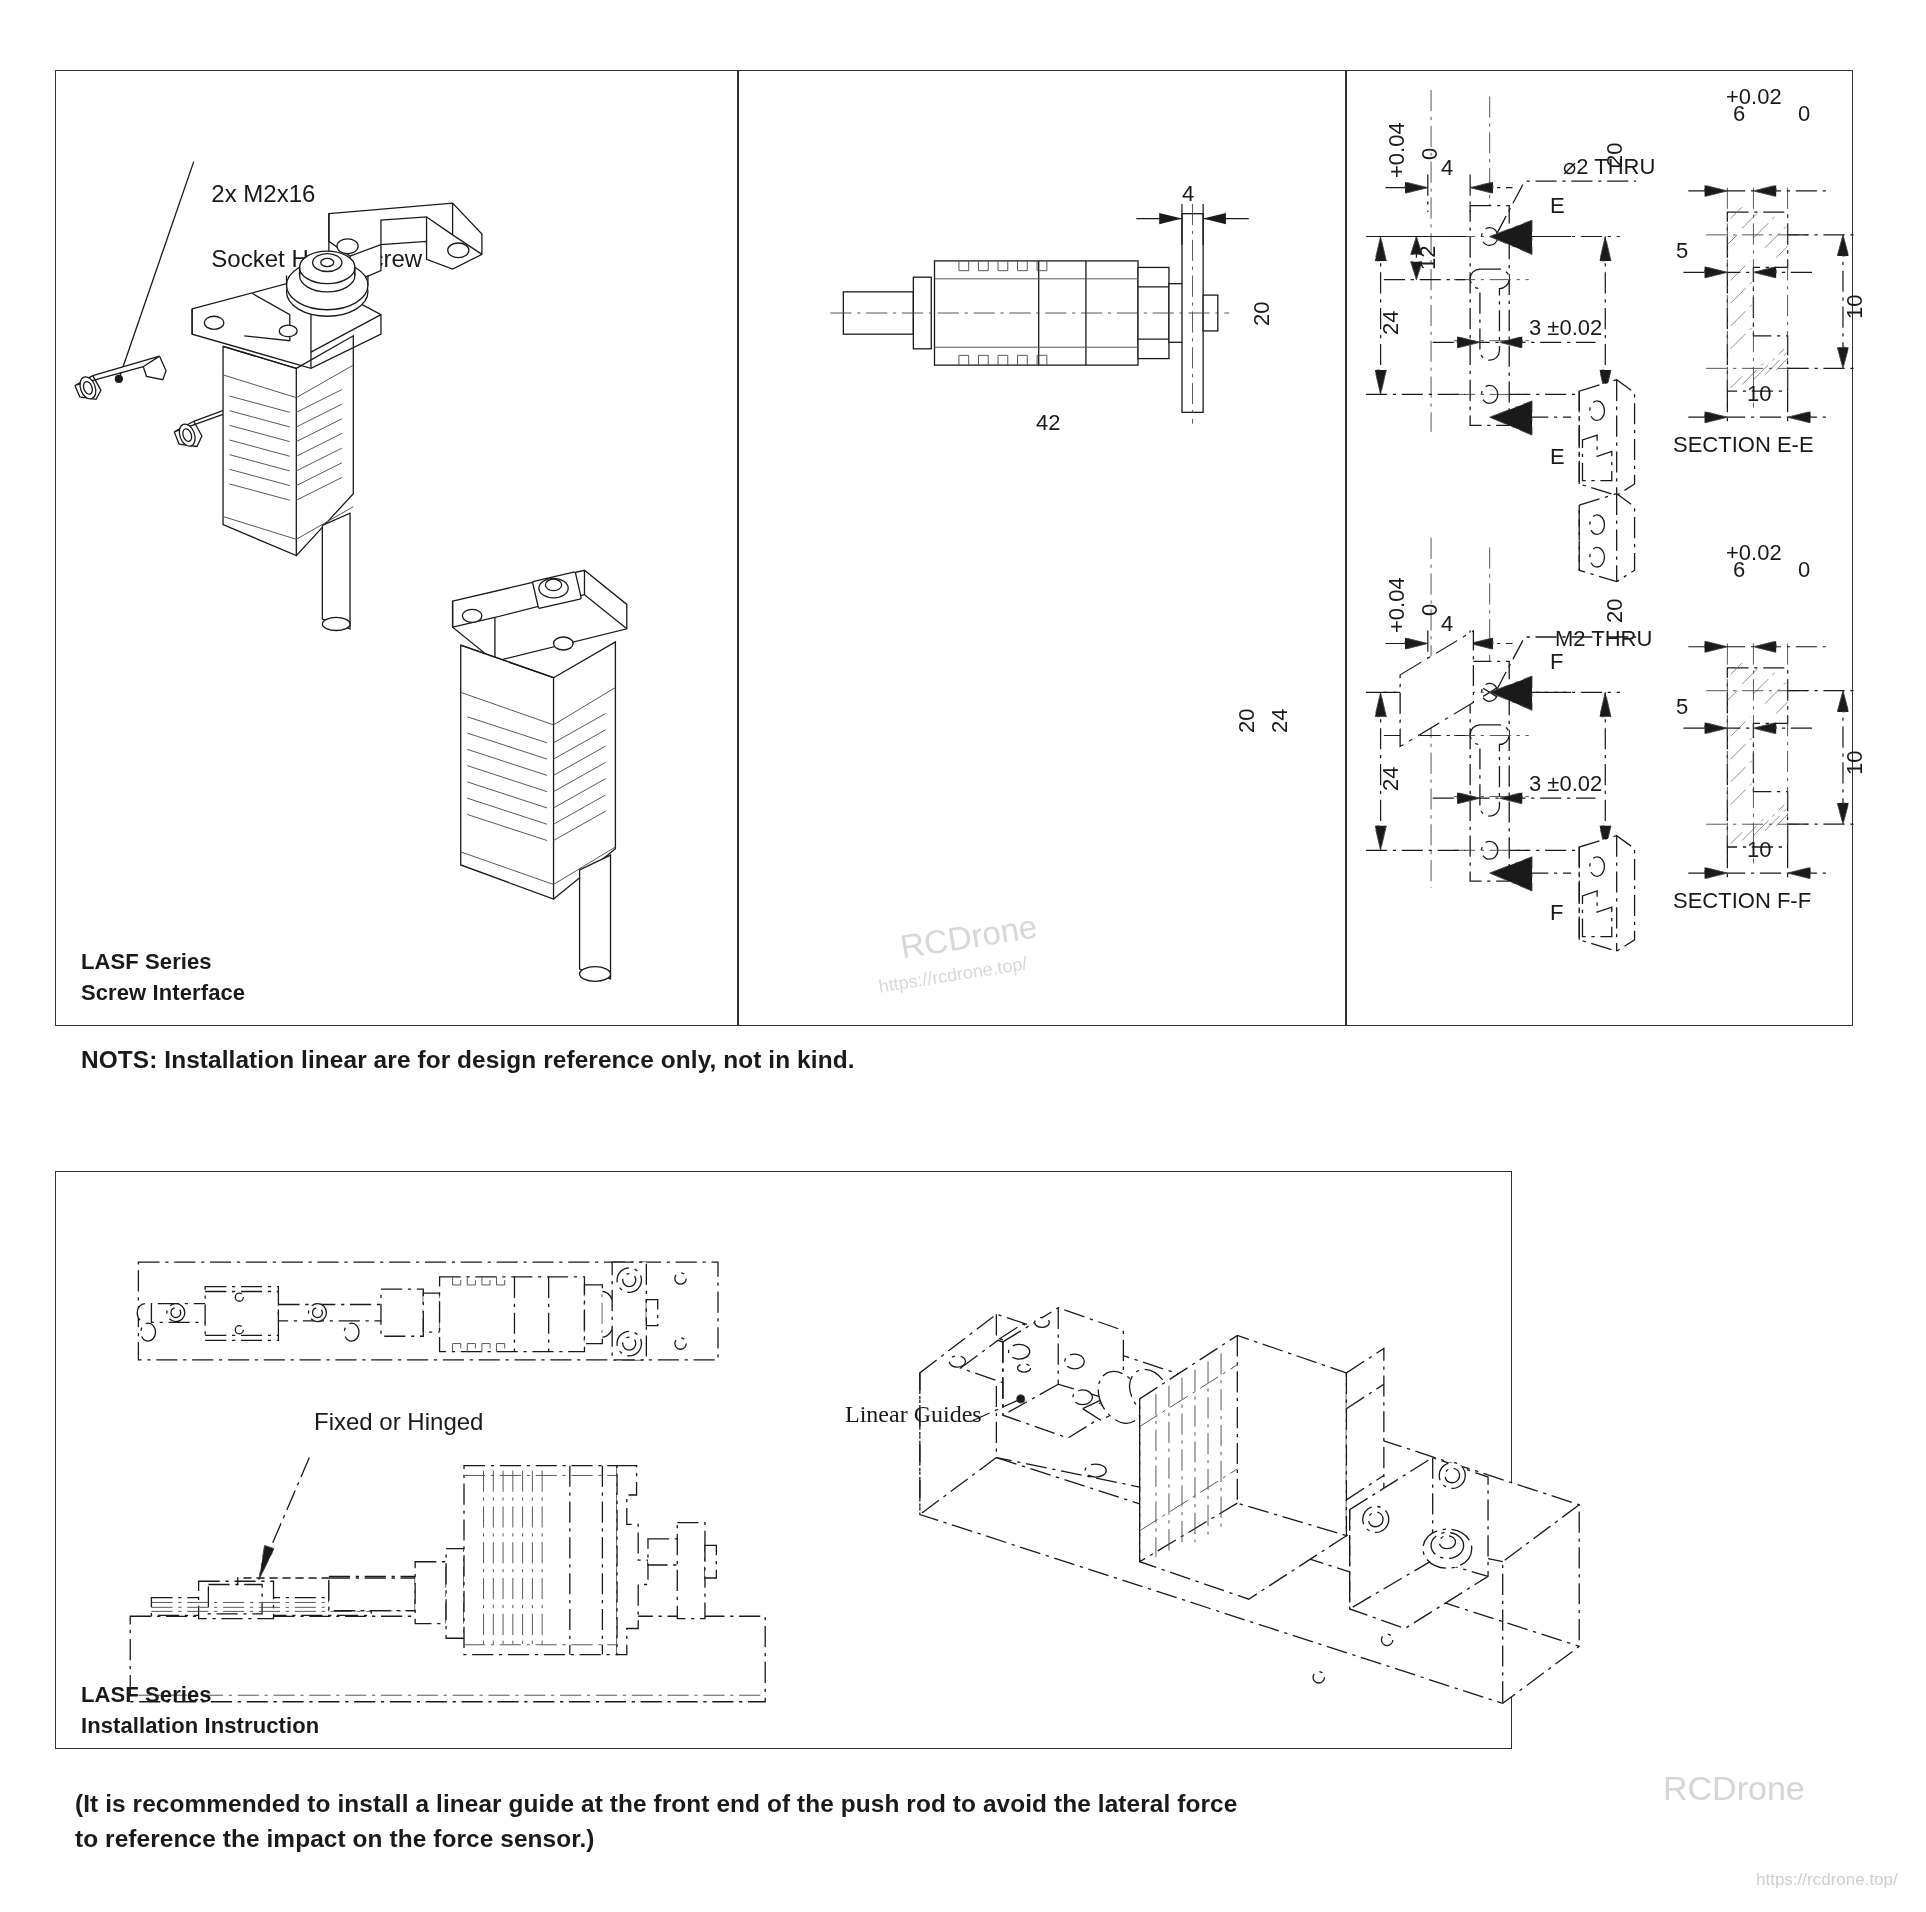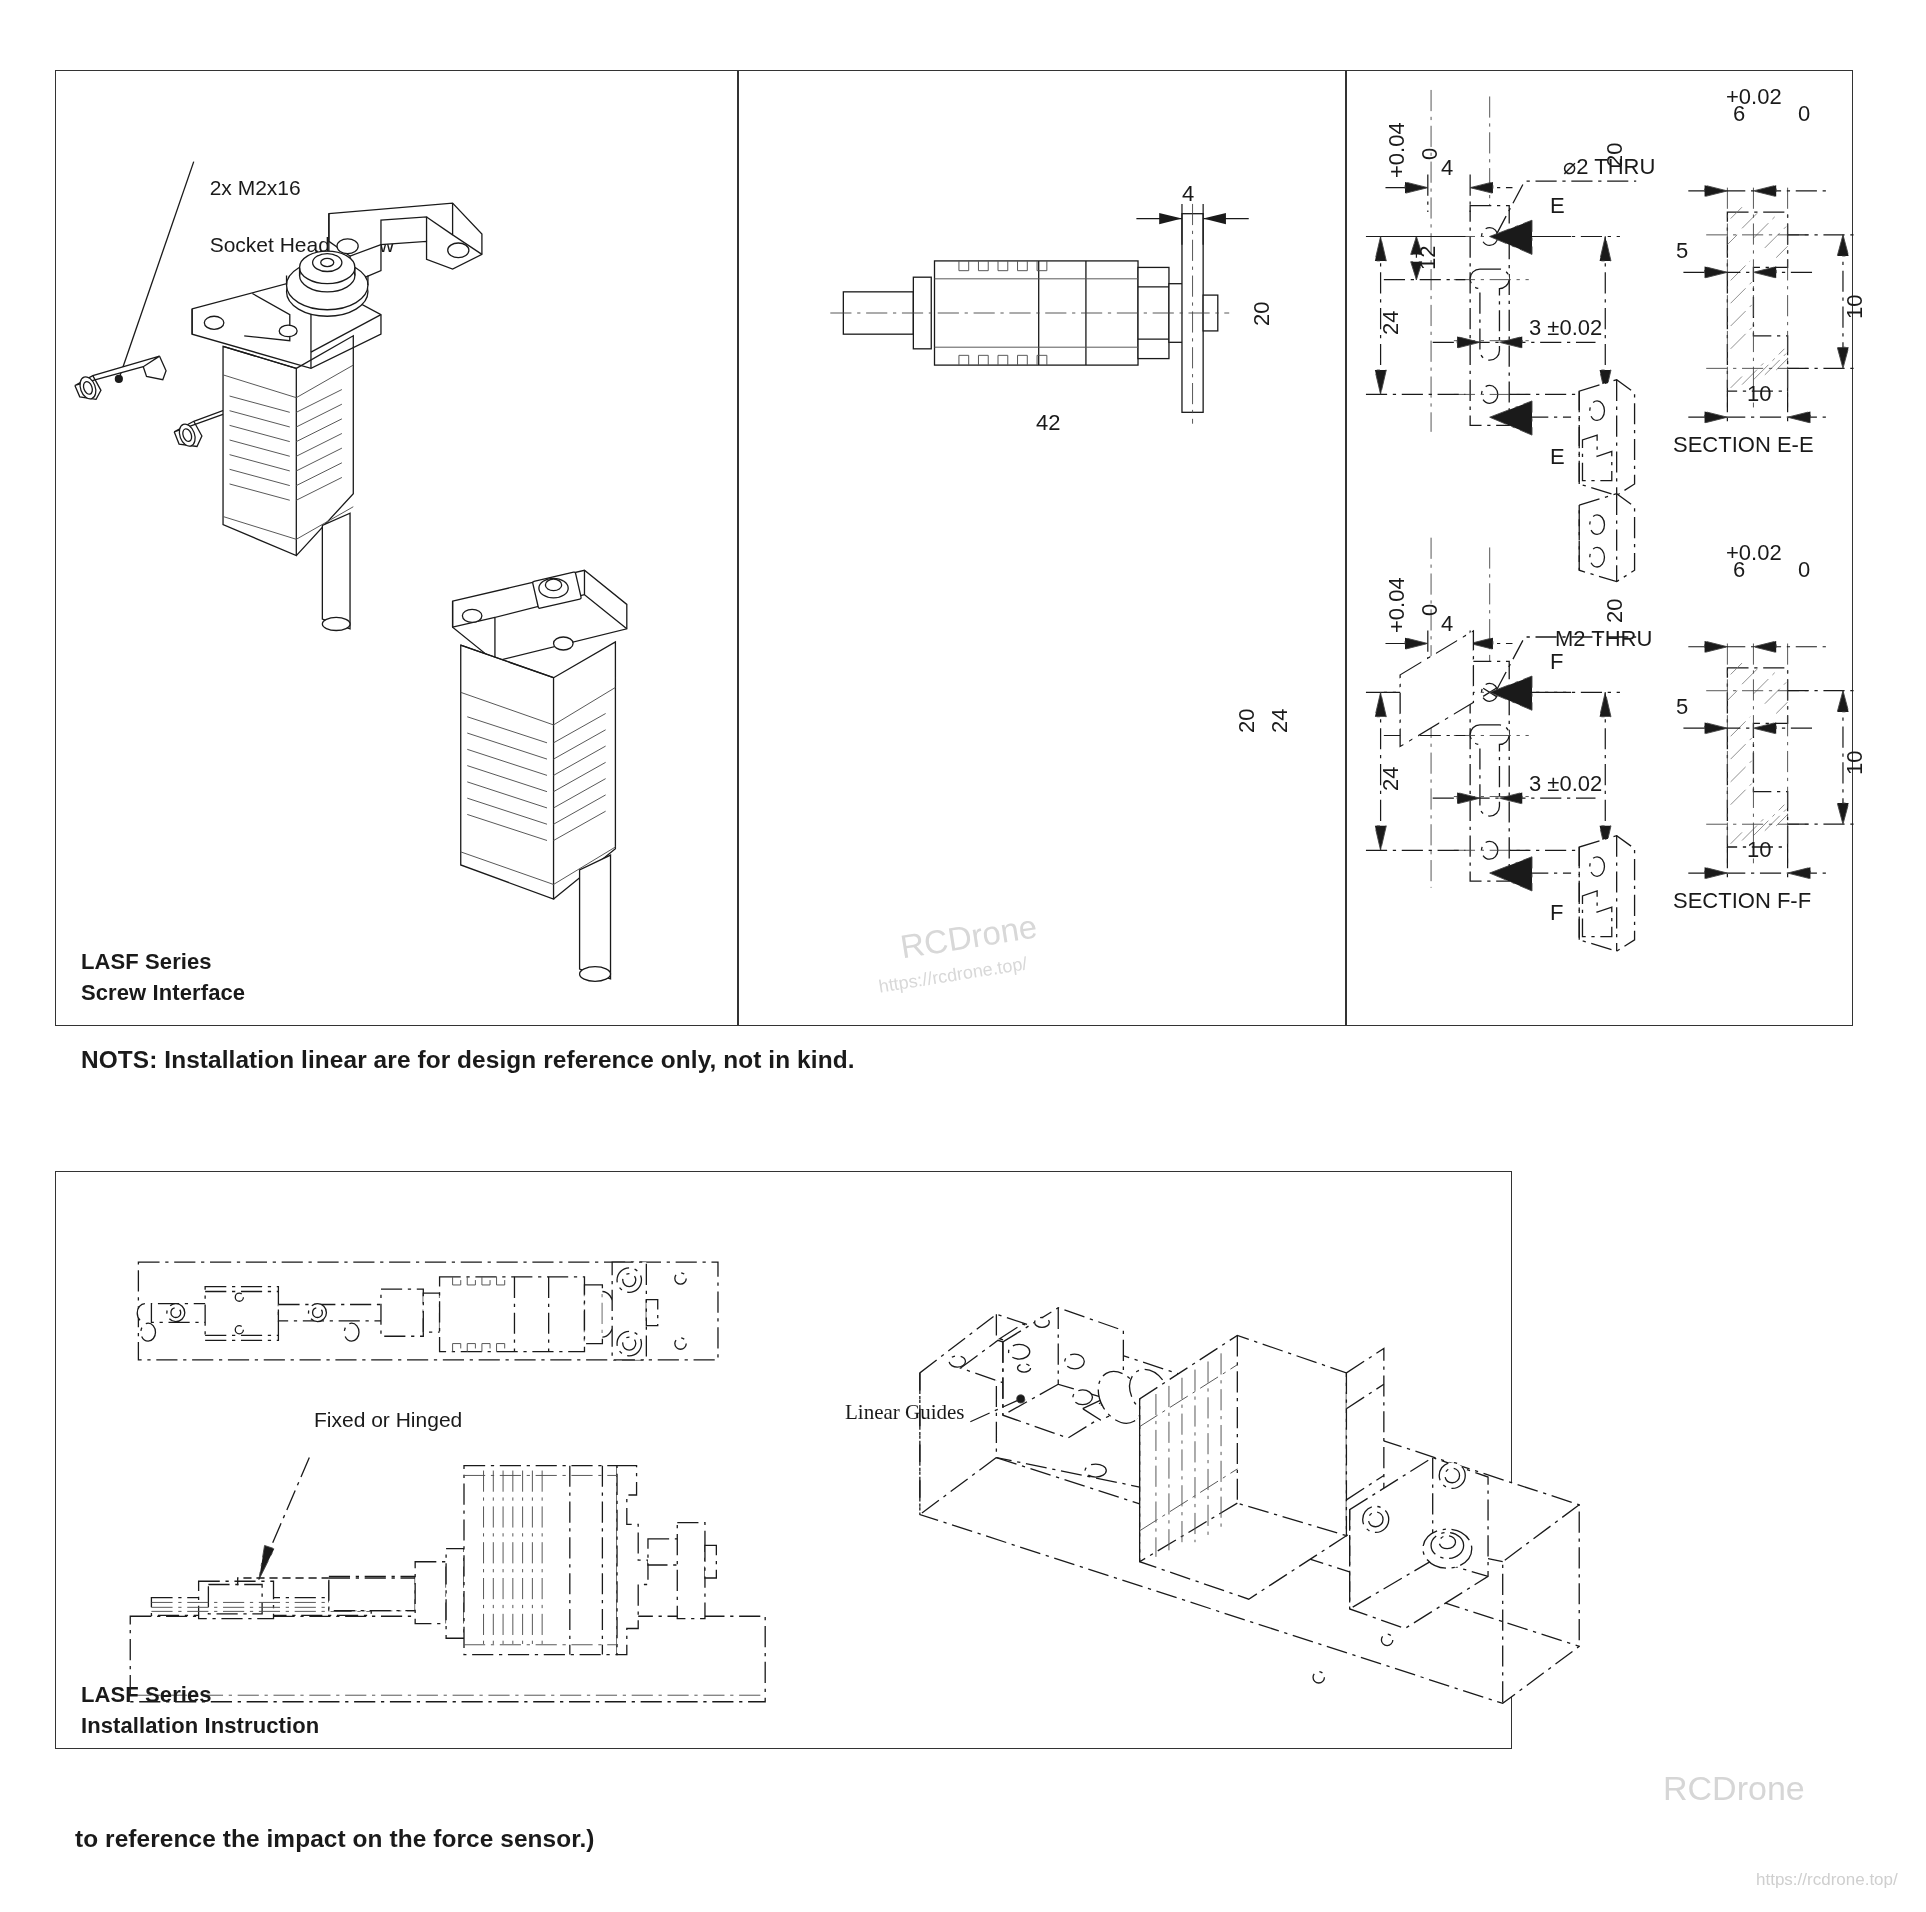--- a/index.html
+++ b/index.html
@@ -4,21 +4,21 @@
 <style>
   html,body{margin:0;padding:0;background:#fff;}
   body{
     width:1926px;height:1913px;position:relative;overflow:hidden;
     font-family:"Liberation Sans", sans-serif;color:#1a1a1a;
   }
   .frame{position:absolute;border:1.6px solid #333;box-sizing:border-box;background:#fff;}
   .vdiv{position:absolute;width:1.6px;background:#333;}
   .panel-title{position:absolute;font-weight:bold;font-size:22px;line-height:1.42;letter-spacing:0.1px;}
   .note{position:absolute;font-weight:bold;font-size:24.4px;line-height:1.45;letter-spacing:0.1px;}
-  .lbl{position:absolute;font-size:21px;line-height:1.35;white-space:pre;}
+  .lbl{position:absolute;font-size:24px;line-height:1.35;white-space:pre;}
   .dim{position:absolute;font-size:22px;white-space:nowrap;}
   .dim.rot{transform-origin:0 0;transform:rotate(-90deg);}
   .wm{position:absolute;color:#d8d8d8;pointer-events:none;user-select:none;white-space:nowrap;}
   .wm-mid{font-size:33px;transform:rotate(-9deg);}
   .wm-mid2{font-size:18px;transform:rotate(-9deg);}
   .wm-br{font-size:34px;color:#d6d6d6;}
   .wm-br2{font-size:17px;color:#cfcfcf;}
   svg{position:absolute;left:0;top:0;overflow:visible;}
   .ln{stroke:#1a1a1a;stroke-width:1.6;fill:none;}
   .ln-thin{stroke:#555;stroke-width:1.2;fill:none;}
@@ -648,21 +648,21 @@
 <div class="lbl" style="left:314px;top:1406px;">Fixed or Hinged</div>
 <div class="lbl" style="left:845px;top:1398px;font-family:Liberation Serif, serif;">Linear Guides</div>
 
 <div class="panel-title" style="left:81px;top:1679px;">
   <span>LASF Series</span><br>
   <span>Installation Instruction</span>
 </div>
 
 
 <div class="note" style="left:75px;top:1786px;">
-  <br>
+  <span>(It is recommended to install a linear guide at the front end of the push rod to avoid the lateral force</span><br>
   <span>to reference the impact on the force sensor.)</span>
 </div>
 
 
 <div class="wm wm-br" style="left:1663px;top:1769px;">RCDrone</div>
 <div class="wm wm-br2" style="left:1756px;top:1870px;">https://rcdrone.top/</div>
 
 
 
 

